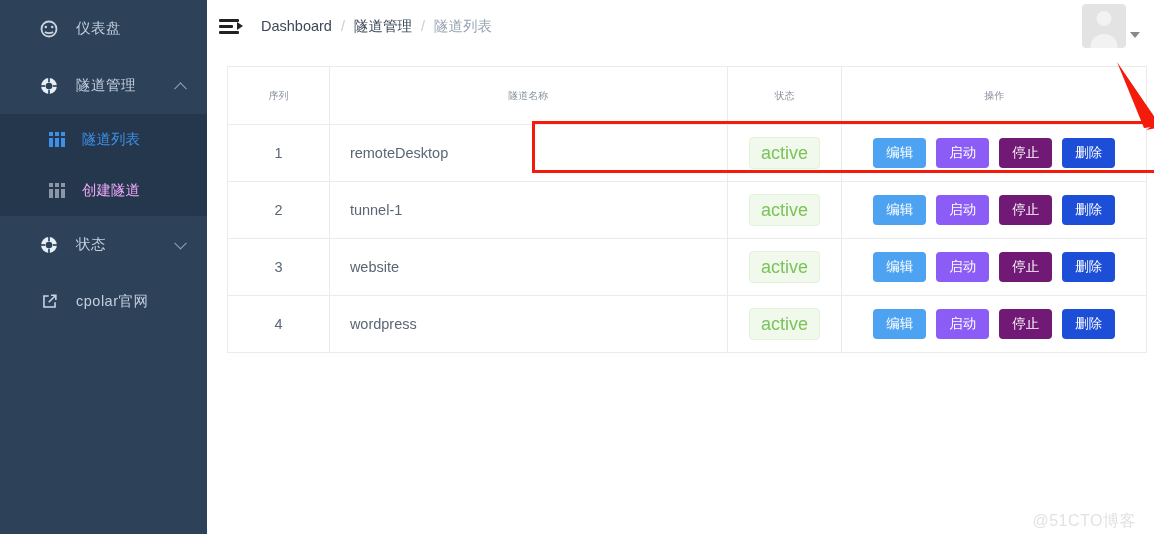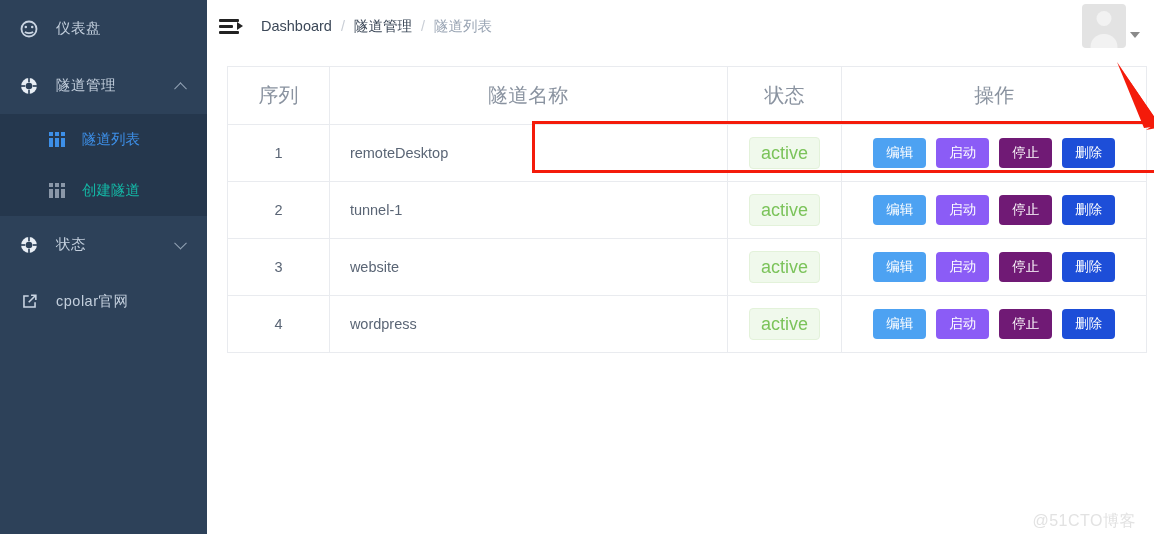--- a/index.html
+++ b/index.html
@@ -19,20 +19,21 @@
     position: relative;
   }
   .nav-item {
     display: flex; align-items: center;
     height: 57px;
     padding-left: 18px;
     color: #c3cfdd;
     font-size: 14.5px;
     cursor: pointer;
     position: relative;
+    margin-left: 20px;
   }
   .nav-item .ico {
     width: 22px; height: 22px;
     display: inline-flex; align-items: center; justify-content: center;
     margin-right: 16px;
     flex: 0 0 22px;
   }
   .nav-item .label { letter-spacing: .5px; }
   .nav-item .chev {
     position: absolute; right: 22px; top: 50%;
@@ -42,21 +43,21 @@
   }
   .chev.up { transform: translateY(-20%) rotate(-135deg); }
   .chev.down { transform: translateY(-70%) rotate(45deg); }
 
   .submenu { background: #25374d; }
   .sub-item {
     display: flex; align-items: center;
     height: 51px;
     padding-left: 48px;
     font-size: 14.5px;
-    color: #14b8a6;
+    color: #f0abfc;
     cursor: pointer;
   }
   .sub-item .ico {
     width: 18px; height: 18px; margin-right: 16px;
     display: inline-flex; align-items: center; justify-content: center;
     flex: 0 0 18px;
   }
   .sub-item.active { color: #3d8fe8; }
 
   
@@ -119,21 +120,21 @@
   }
 
   
   .table-wrap { margin: 14px 7px 0 20px; }
   table.tbl { width: 920px; border-collapse: collapse; table-layout: fixed; }
   table.tbl th, table.tbl td {
     border: 1px solid #e9ebef;
     font-weight: normal;
   }
   table.tbl th {
-    height: 58px; color: #8a93a0; font-size: 20px; text-align: center;
+    height: 58px; color: #8a93a0; font-size: 10px; text-align: center;
   }
   table.tbl td { height: 57px; font-size: 14.5px; color: #5a6575; }
   .col-seq  { width: 96px; text-align: center; }
   .col-name { width: 375px; }
   .col-stat { width: 108px; text-align: center; }
   .col-act  { width: 287px; text-align: center; }
   td.col-name { padding-left: 20px; }
 
   .badge {
     display: inline-block; padding: 6px 11px;

